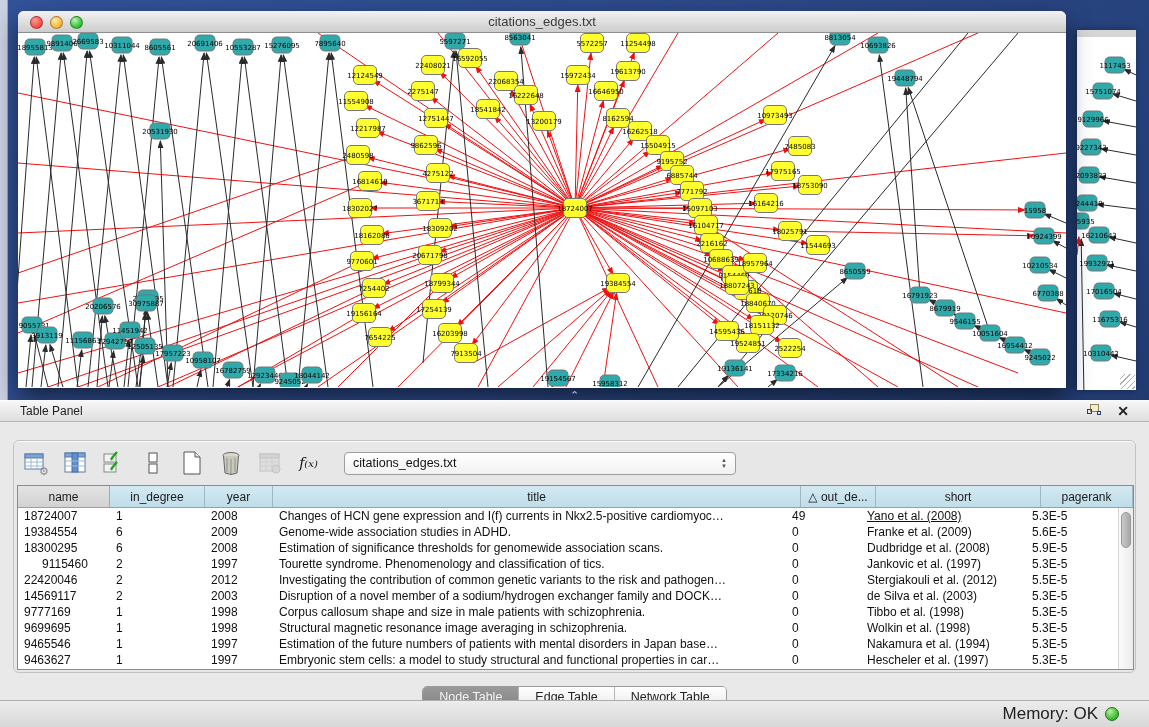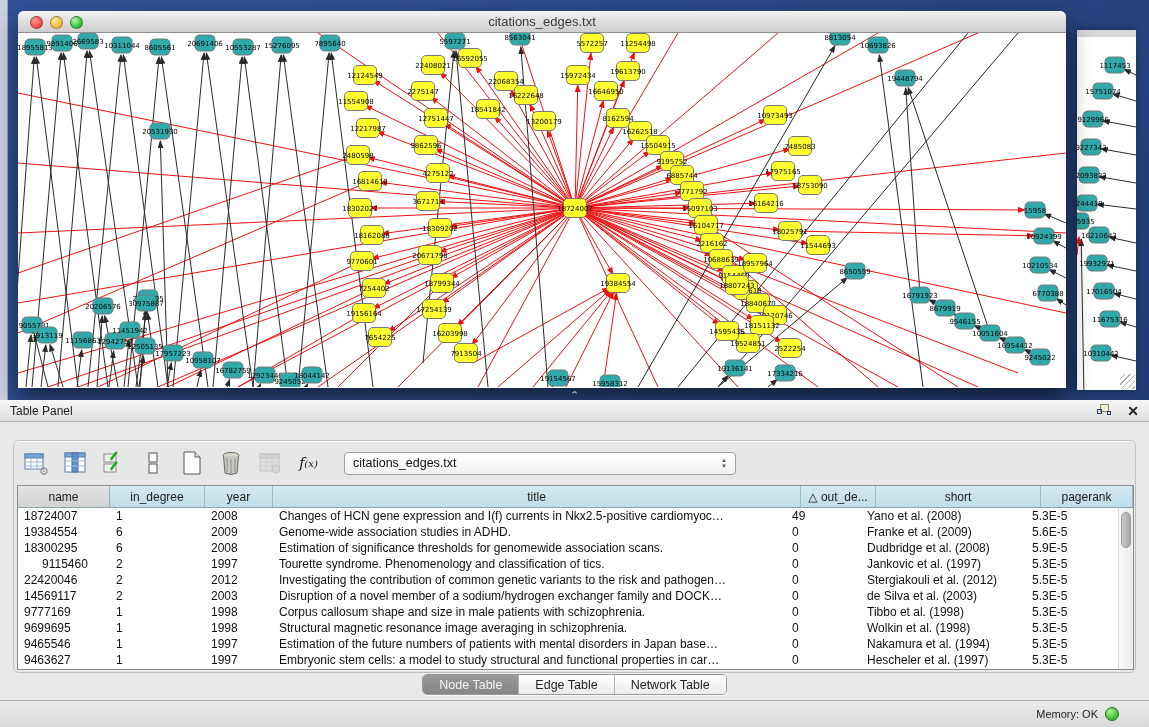--- a/index.html
+++ b/index.html
@@ -19,21 +19,21 @@
   .net-canvas svg { display:block; }
 
   
   .side-window { position:absolute; left:1077px; top:30px; width:59px; height:360px; background:#fff; border-top:7px solid #d6d6d6; box-shadow:-2px 0 8px rgba(0,0,0,.4); overflow:hidden; }
   .grip { position:absolute; right:1px; bottom:1px; width:15px; height:15px;
           background:repeating-linear-gradient(135deg, transparent 0 3px, #9a9a9a 3px 4px); opacity:.8; }
   .splitter-handle { position:absolute; left:570px; top:389px; color:#b9c4de; font-size:11px; }
 
   
   #table-panel { position:absolute; left:0; top:400px; width:1149px; height:327px; background:#e9e9e9; }
-  .tp-header { height:22px; background:linear-gradient(#f7f7f7,#dedede); border-top:1px solid #fbfbfb; border-bottom:1px solid #b4b4b4; display:flex; align-items:center; padding:0 10px; font-size:12px; color:#222; }
+  .tp-header { height:22px; background:linear-gradient(#f7f7f7,#dedede); border-top:1px solid #fbfbfb; border-bottom:1px solid #b4b4b4; display:flex; align-items:center; padding:0 20px; font-size:12px; color:#222; }
   .tp-header .spacer { flex:1; }
   .tp-float { width:16px; height:14px; position:relative; margin-right:14px; cursor:pointer; }
   .tp-float .sq1 { position:absolute; left:3px; top:0; width:9px; height:8px; border:1px solid #8a8456; background:#efecd9; }
   .tp-float .sq2 { position:absolute; left:0; top:5px; width:5px; height:5px; border:1px solid #27406e; }
   .tp-float .sq3 { position:absolute; left:10px; top:7px; width:4px; height:4px; border:1px solid #27406e; }
   .tp-close { font-size:14px; font-weight:bold; color:#222; cursor:pointer; line-height:14px; }
 
   .tp-box { position:absolute; left:13px; top:40px; width:1123px; height:233px; background:#e7e7e7; border:1px solid #c2c2c2; border-radius:6px; box-shadow:inset 0 1px 0 #fdfdfd; }
   .toolbar { position:absolute; left:8px; top:6px; height:32px; display:flex; align-items:center; gap:12px; }
   .tb-icon { width:27px; height:27px; display:flex; align-items:center; justify-content:center; cursor:pointer; position:relative; }
@@ -48,28 +48,28 @@
   .thead { display:flex; height:22px; border-bottom:1px solid #8fa4ad; background:#c9e3ee; flex:none; }
   .th { border-right:1px solid #9db8c2; display:flex; align-items:center; justify-content:center; font-size:12px; color:#1c1c1c; background:linear-gradient(#d3e9f2,#bfdde9); overflow:hidden; white-space:nowrap; cursor:pointer; }
   .th.sel { background:linear-gradient(#e3e3e3,#d2d2d2); border-right:1px solid #a9a9a9; }
   .tbody { position:relative; flex:1; overflow:hidden; display:flex; }
   .rows { flex:1; }
   .tr { display:flex; height:16px; cursor:default; }
   .td { font-size:12px; color:#101010; padding:0 6px; white-space:nowrap; overflow:hidden; text-overflow:ellipsis; line-height:16px; }
   .vscroll { width:15px; flex:none; background:linear-gradient(90deg,#fafafa,#ececec); border-left:1px solid #d5d5d5; position:relative; }
   .vthumb { position:absolute; left:2px; top:4px; width:10px; height:36px; border-radius:6px; background:linear-gradient(90deg,#c9c9c9,#a8a8a8); border:1px solid #999; cursor:pointer; }
 
-  .tabs { position:absolute; left:0; right:0; top:274px; display:flex; justify-content:center; }
+  .tabs { position:absolute; left:0; right:0; top:286px; display:flex; justify-content:center; }
   .seg { display:flex; border:1px solid #9a9a9a; border-radius:5px; overflow:hidden; background:#fff; height:21px; box-shadow:0 1px 0 rgba(255,255,255,.7); }
   .seg button { border:none; background:linear-gradient(#ffffff,#ebebeb); font-family:inherit; font-size:12.5px; color:#222; padding:0 16px; border-right:1px solid #b5b5b5; cursor:pointer; }
   .seg button:last-child { border-right:none; }
   .seg button.active { background:linear-gradient(#9a9a9a,#858585); color:#f4f4f4; }
 
   .statusbar { position:absolute; left:0; bottom:0; width:100%; height:27px; background:linear-gradient(#ececec,#d8d8d8); border-top:1px solid #aeaeae; display:flex; align-items:center; justify-content:flex-end; padding-right:30px; gap:7px; }
-  .statusbar .mem { font-size:11px; color:#222;padding-left:8px; }
+  .statusbar .mem { font-size:17px; color:#222;padding-left:8px; }
   .memdot { width:14px; height:14px; border-radius:50%; background:radial-gradient(circle at 35% 30%, #b9f09a,#4ec63e 55%,#25951f); border:1px solid #1c701c; }
 </style>
 </head>
 <body>
 
 <div id="desktop">
   <div class="left-strip"></div>
 
   <div class="side-window">
     <svg id="side-svg" width="59" height="360">
@@ -613,21 +613,21 @@
             <div class="th" style="width: 92px;">pagerank</div>
           </div>
         <div class="tbody">
           <div class="rows" id="rows">
               <div class="tr">
                 <div class="td" style="width: 92px;">18724007</div>
                 <div class="td" style="width: 95px;">1</div>
                 <div class="td" style="width: 68px;">2008</div>
                 <div class="td" style="flex: 1 1 0%; min-width: 0px;">Changes of HCN gene expression and I(f) currents in Nkx2.5-positive cardiomyoc…</div>
                 <div class="td" style="width: 75px;">49</div>
-                <div class="td" style="width: 165px;">Yano et al. (2008)</div>
+                <div class="td" style="width: 165px; text-decoration: underline;">Yano et al. (2008)</div>
                 <div class="td" style="width: 92px;">5.3E-5</div>
               </div>
               <div class="tr">
                 <div class="td" style="width: 92px;">19384554</div>
                 <div class="td" style="width: 95px;">6</div>
                 <div class="td" style="width: 68px;">2009</div>
                 <div class="td" style="flex: 1 1 0%; min-width: 0px;">Genome-wide association studies in ADHD.</div>
                 <div class="td" style="width: 75px;">0</div>
                 <div class="td" style="width: 165px;">Franke et al. (2009)</div>
                 <div class="td" style="width: 92px;">5.6E-5</div>

